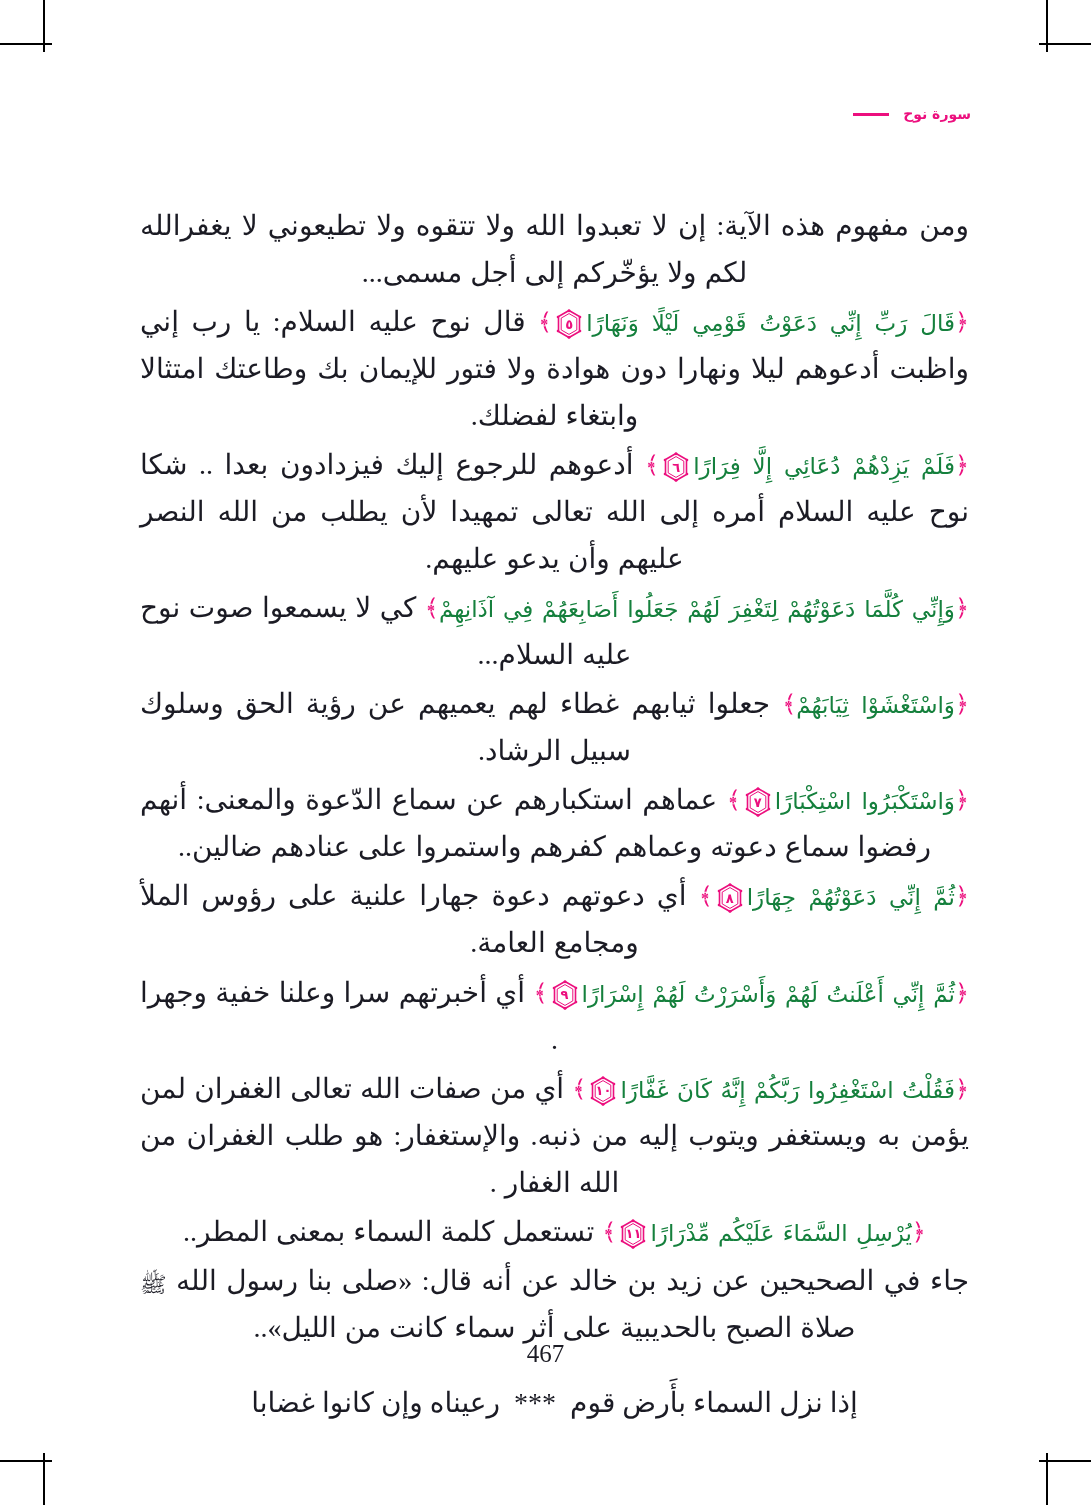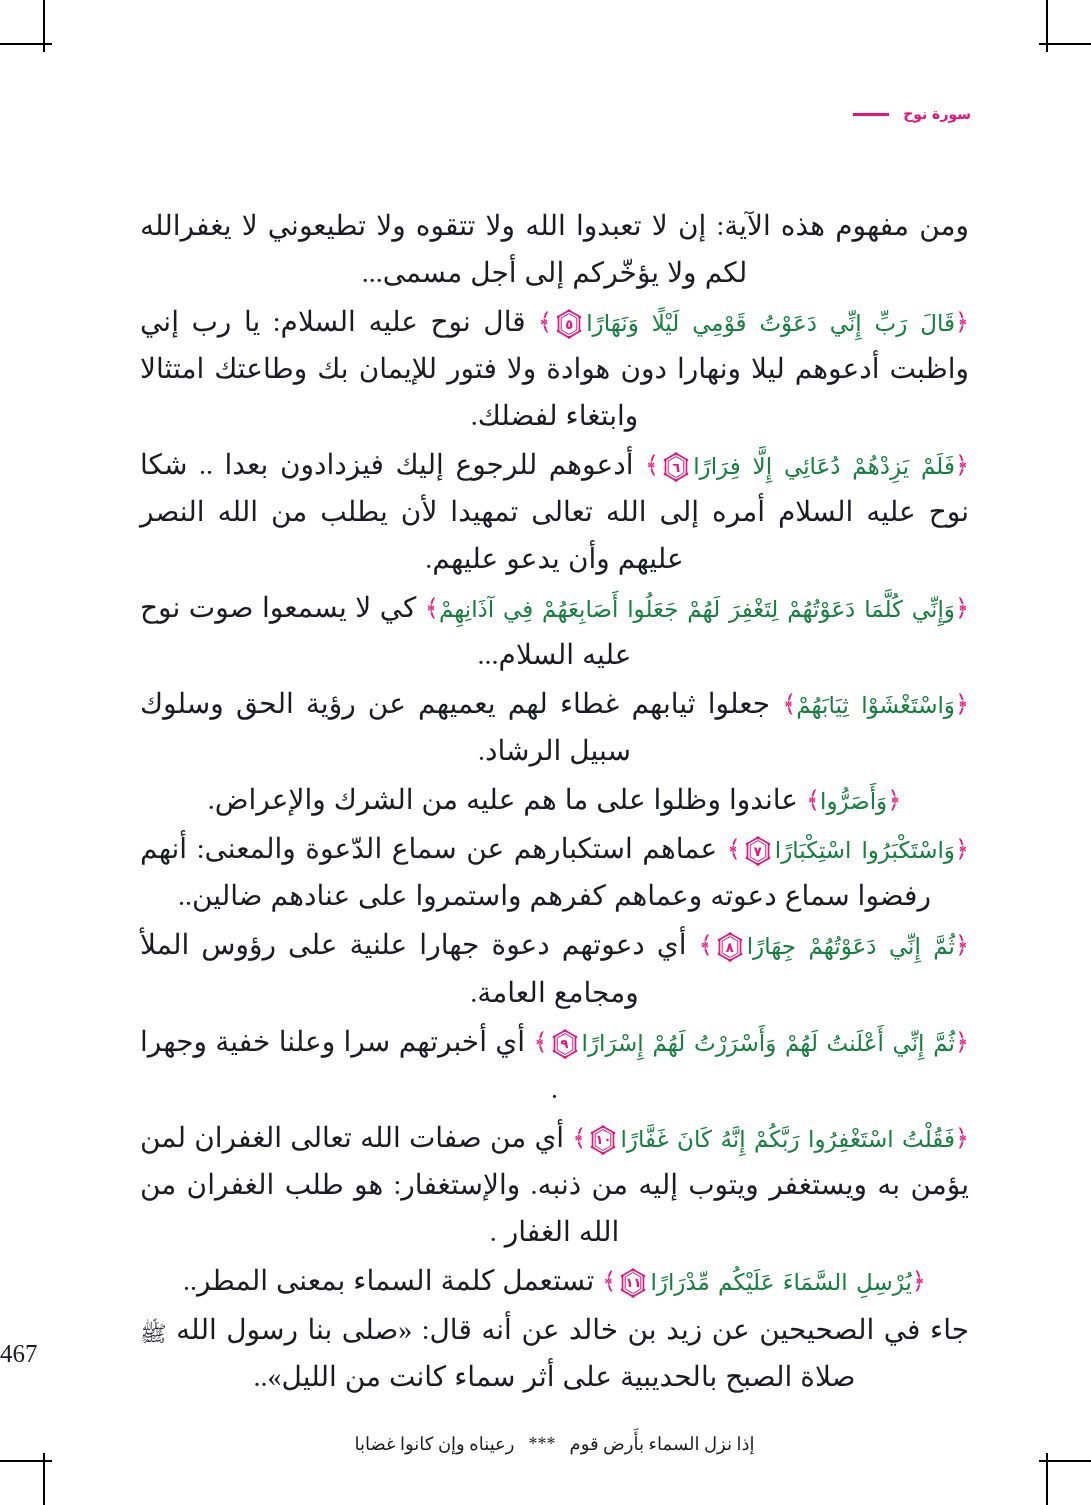--- a/index.html
+++ b/index.html
@@ -126,33 +126,34 @@
   }
 
   .salla {
     font-family: "DejaVu Sans", sans-serif;
     font-size: 22px;
     vertical-align: -2px;
   }
 
   .poem-line {
     margin: 30px 0 0 0;
-    font-size: 18px;
+    font-size: 28px;
     line-height: 1.6;
     text-align: center;
     text-align-last: center;
     direction: rtl;
   }
   .poem-sep { letter-spacing: 2px; margin: 0 14px; }
 
   .folio {
     position: absolute;
     left: 0;
     right: 0;
     top: 1340px;
+    text-align: center;
     font-family: "Liberation Serif", "DejaVu Serif", serif;
     font-size: 25px;
     color: #1b1b24;
     direction: ltr;
   }
 </style>
 </head>
 <body>
 
 <div class="crop v crop-tl-v"></div>
@@ -188,21 +189,20 @@
             <polygon points="15,4.6 22.8,9.1 22.8,20.9 15,25.4 7.2,20.9 7.2,9.1" fill="none" stroke="#EC0F7E" stroke-width="1"></polygon>
             <circle cx="15" cy="1.8" r="1.5" fill="#EC0F7E"></circle>
             <circle cx="15" cy="28.2" r="1.5" fill="#EC0F7E"></circle>
             <circle cx="26" cy="8" r="1.3" fill="#EC0F7E"></circle>
             <circle cx="26" cy="22" r="1.3" fill="#EC0F7E"></circle>
             <circle cx="4" cy="8" r="1.3" fill="#EC0F7E"></circle>
             <circle cx="4" cy="22" r="1.3" fill="#EC0F7E"></circle>
           </svg><span class="num">٦</span></span><span class="qmark">﴾</span><span> أدعوهم للرجوع إليك فيزدادون بعدا .. شكا نوح عليه السلام أمره إلى الله تعالى تمهيدا لأن يطلب من الله النصر عليهم وأن يدعو عليهم.</span></p>
       <p class="para"><span class="qmark">﴿</span><span class="quran">وَإِنِّي كُلَّمَا دَعَوْتُهُمْ لِتَغْفِرَ لَهُمْ جَعَلُوا أَصَابِعَهُمْ فِي آذَانِهِمْ</span><span class="qmark">﴾</span><span> كي لا يسمعوا صوت نوح عليه السلام...</span></p>
       <p class="para"><span class="qmark">﴿</span><span class="quran">وَاسْتَغْشَوْا ثِيَابَهُمْ</span><span class="qmark">﴾</span><span> جعلوا ثيابهم غطاء لهم يعميهم عن رؤية الحق وسلوك سبيل الرشاد.</span></p>
-      <p class="para"><span class="qmark">﴿</span><span class="quran">وَأَصَرُّوا</span><span class="qmark">﴾</span><span> عاندوا وظلوا على ما هم عليه من الشرك والإعراض.</span></p>
       <p class="para"><span class="qmark">﴿</span><span class="quran">وَاسْتَكْبَرُوا اسْتِكْبَارًا</span><span class="ayah-num"><svg viewBox="0 0 30 30" xmlns="http://www.w3.org/2000/svg">
             <polygon points="15,1.5 25.5,7.5 25.5,22.5 15,28.5 4.5,22.5 4.5,7.5" fill="none" stroke="#EC0F7E" stroke-width="1.6"></polygon>
             <polygon points="15,4.6 22.8,9.1 22.8,20.9 15,25.4 7.2,20.9 7.2,9.1" fill="none" stroke="#EC0F7E" stroke-width="1"></polygon>
             <circle cx="15" cy="1.8" r="1.5" fill="#EC0F7E"></circle>
             <circle cx="15" cy="28.2" r="1.5" fill="#EC0F7E"></circle>
             <circle cx="26" cy="8" r="1.3" fill="#EC0F7E"></circle>
             <circle cx="26" cy="22" r="1.3" fill="#EC0F7E"></circle>
             <circle cx="4" cy="8" r="1.3" fill="#EC0F7E"></circle>
             <circle cx="4" cy="22" r="1.3" fill="#EC0F7E"></circle>
           </svg><span class="num">٧</span></span><span class="qmark">﴾</span><span> عماهم استكبارهم عن سماع الدّعوة والمعنى: أنهم رفضوا سماع دعوته وعماهم كفرهم واستمروا على عنادهم ضالين..</span></p>

